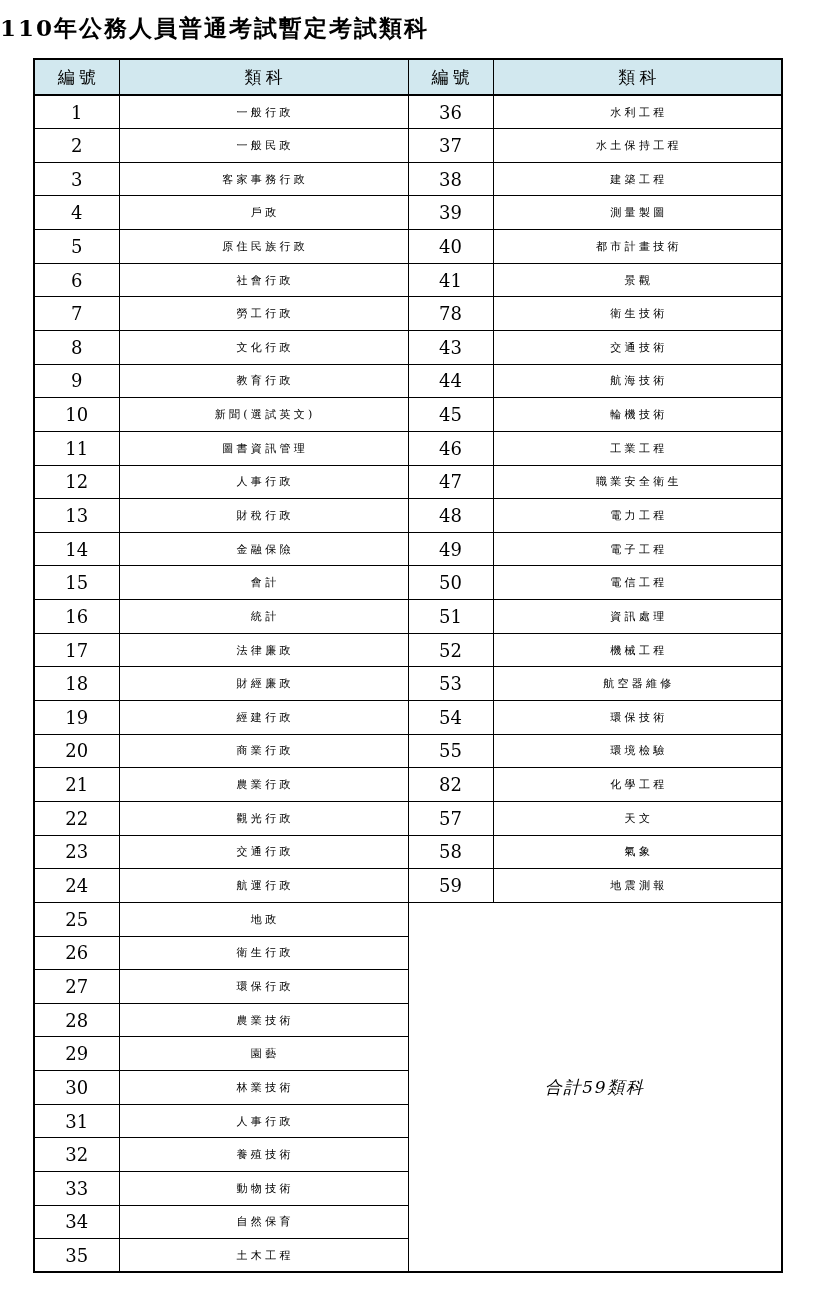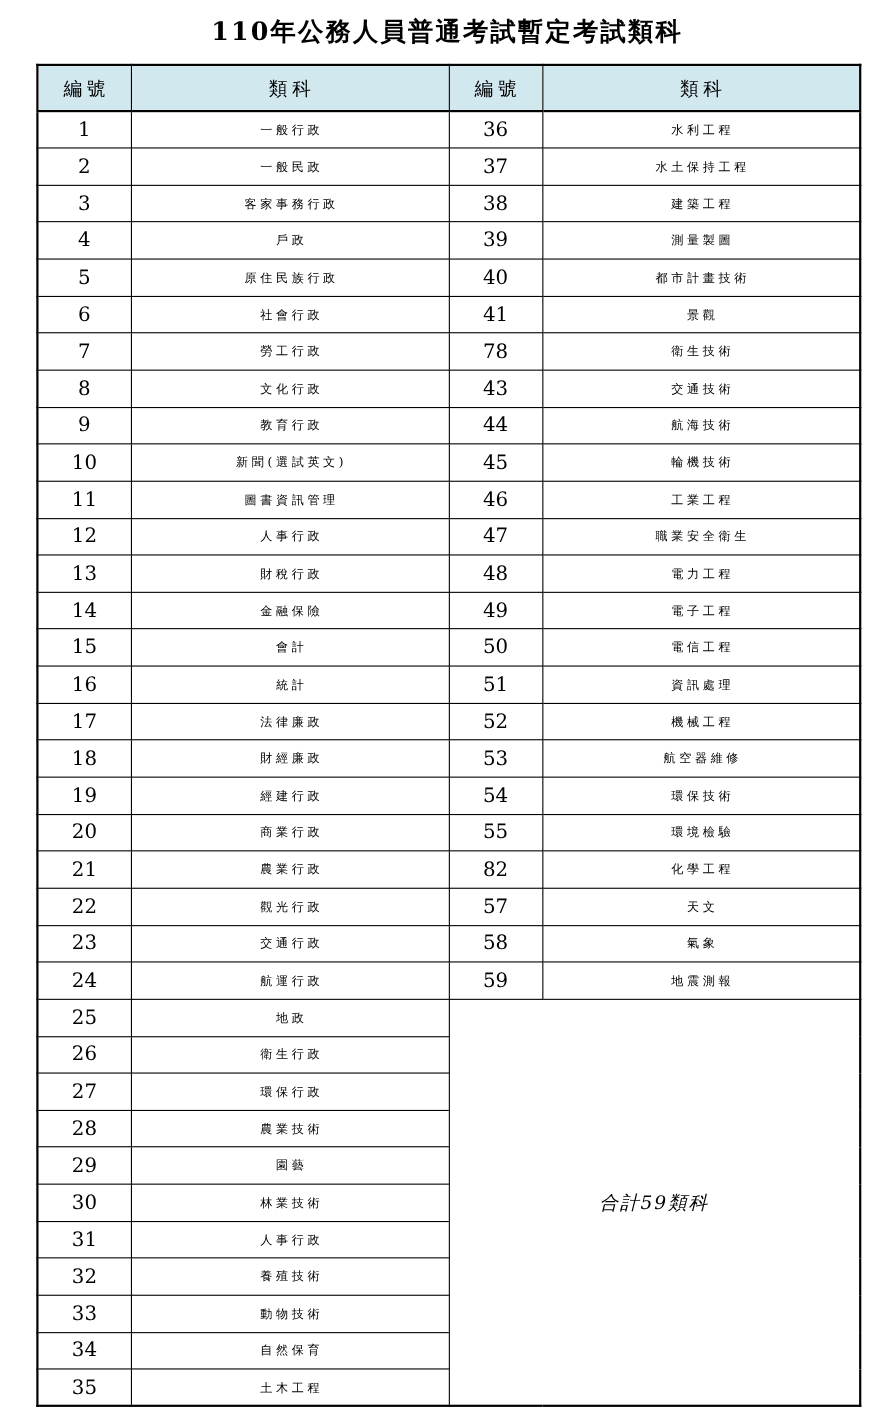--- a/index.html
+++ b/index.html
@@ -9,21 +9,21 @@
     position: relative;
     width: 813px;
     height: 1293px;
     background: #ffffff;
     font-family: "DejaVu Serif", "Liberation Serif", serif;
     overflow: hidden;
   }
   .title {
     margin: 0;
     padding-top: 13px;
-    text-align: center;
+    text-align: left;
     font-size: 23px;
     font-weight: bold;
     letter-spacing: 2px;
     color: #000;
   }
   table.exam {
     position: absolute;
     left: 33px;
     top: 58px;
     width: 748px;
@@ -35,21 +35,21 @@
     border: 1.5px solid var(--border);
     padding: 0;
     text-align: center;
     vertical-align: middle;
     color: #000;
     overflow: hidden;
     white-space: nowrap;
   }
   table.exam thead th {
     background: var(--header-bg);
-    height: 42px;
+    height: 36px;
     font-weight: normal;
     font-size: 17px;
     letter-spacing: 0.25em;
     text-indent: 0.25em;
     border-bottom: 2px solid var(--border);
   }
   table.exam tbody td { height: 33.65px; }
   td.num { font-size: 18px; letter-spacing: 0; }
   td.cat { font-size: 11px; letter-spacing: 0.3em; text-indent: 0.3em; }
   td.summary { font-size: 17px; letter-spacing: 0.1em; font-style: italic; }

